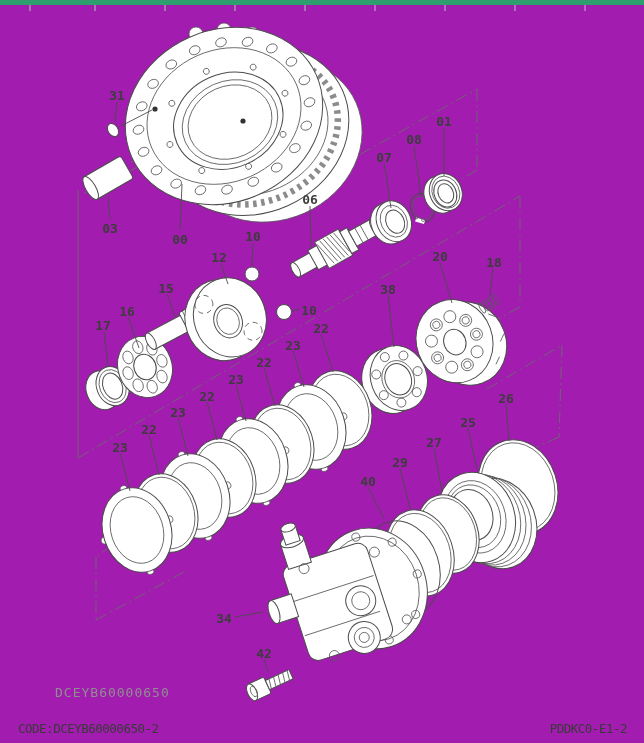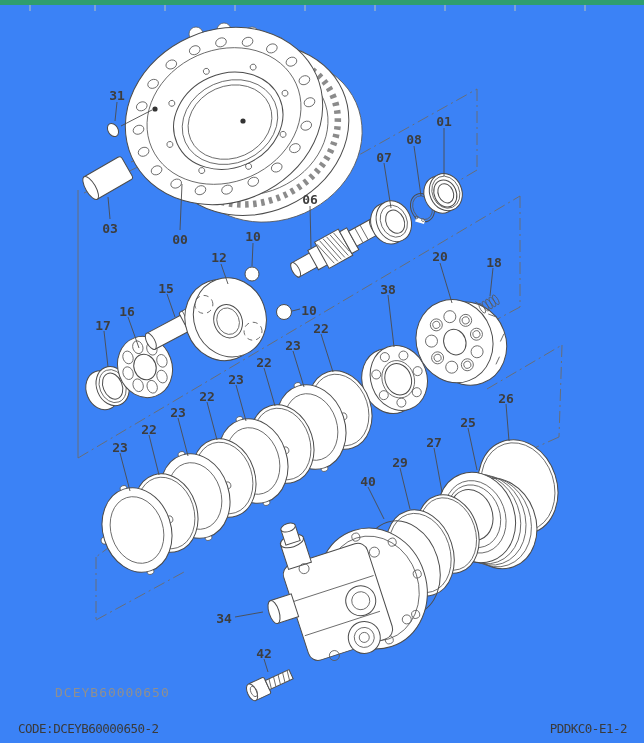--- a/index.html
+++ b/index.html
@@ -18,21 +18,21 @@
   .callout{font:600 13px "DejaVu Sans Mono",monospace;fill:#3d3d3d;}
   .stamp{font:500 13px "DejaVu Sans Mono",monospace;fill:#8f8f8f;letter-spacing:1px;}
   .code{font:500 12.5px "DejaVu Sans Mono",monospace;fill:#3a3a3a;letter-spacing:-.5px;}
   .tick{stroke:#b9c4bd;stroke-width:1;}
   .teeth{stroke:#5a5a5a;fill:none;stroke-width:6.5;stroke-dasharray:3.5 4.5;opacity:.7;}
   .dot{fill:#333;stroke:none;}
 </style>
 </head>
 <body>
 
-<div id="page" style="background: #3b82f6;">
+<div id="page" style="background: #a21caf;">
   <div id="topbar" style="background: rgb(47, 158, 110);"></div>
 
   <svg width="644" height="743" viewBox="0 0 644 743">
 
     <g>
       <line class="tick" x1="30" y1="5" x2="30" y2="11"></line>
         <line class="tick" x1="95" y1="5" x2="95" y2="11"></line>
       <line class="tick" x1="165" y1="5" x2="165" y2="11"></line>
         <line class="tick" x1="235" y1="5" x2="235" y2="11"></line>
       <line class="tick" x1="305" y1="5" x2="305" y2="11"></line>

